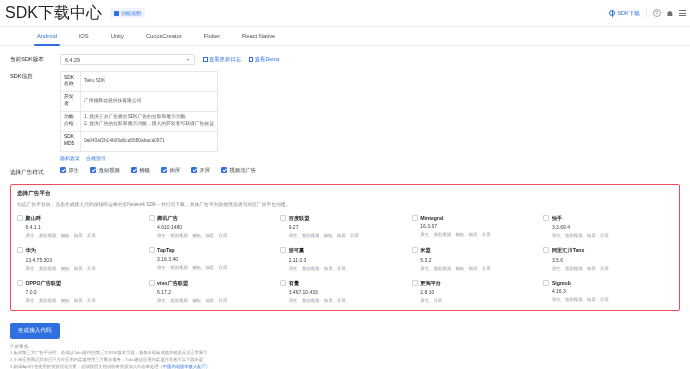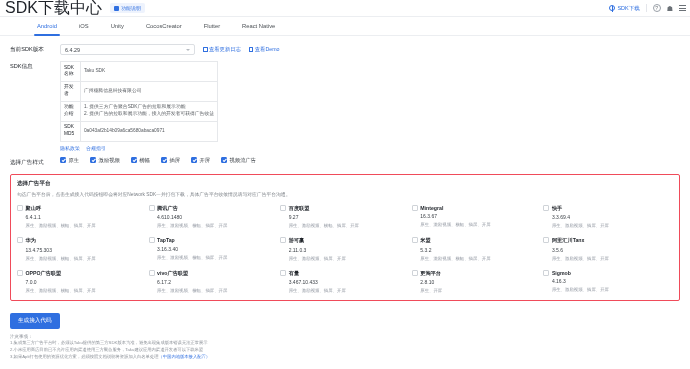--- a/index.html
+++ b/index.html
@@ -7,21 +7,21 @@
     width: 690px; height: 369px;
     font-family: "Liberation Sans", sans-serif;
     background: #ffffff;
     color: #1f2329;
     overflow: hidden;
     position: relative;
   }
 
   
   .topbar {
-    height: 17px;
+    height: 27px;
     display: flex;
     align-items: center;
     padding: 0 4px 0 5px;
     border-bottom: 1px solid #eceef1;
     background: #fff;
   }
   .doc-chip {
     margin-left: 8px;
     display: flex; align-items: center; gap: 2px;
     background: #eef3fd;

